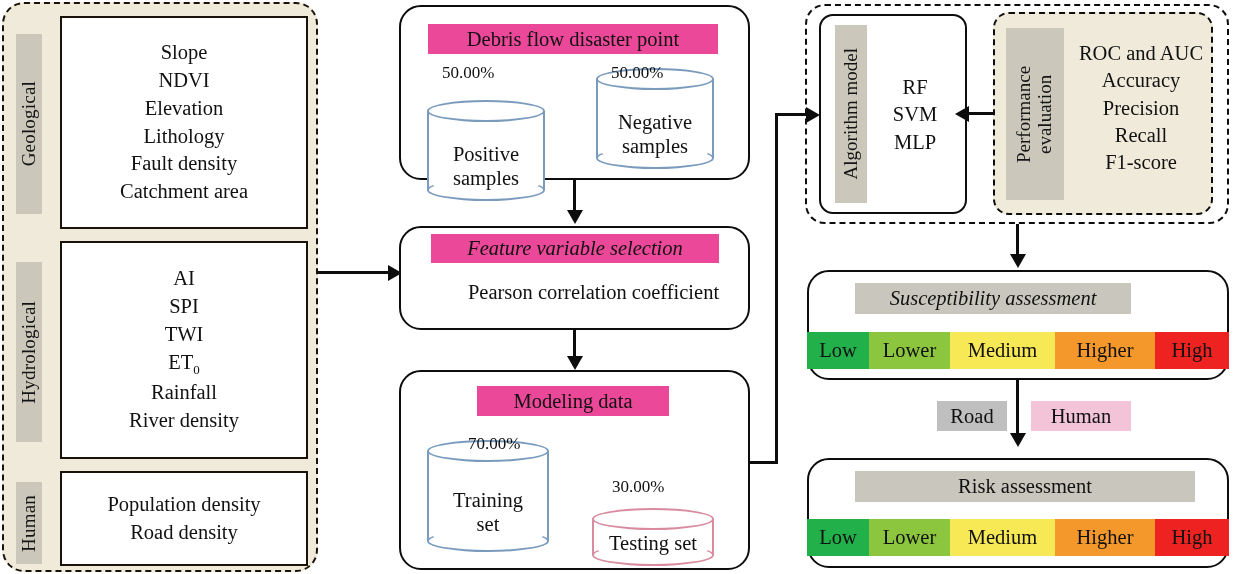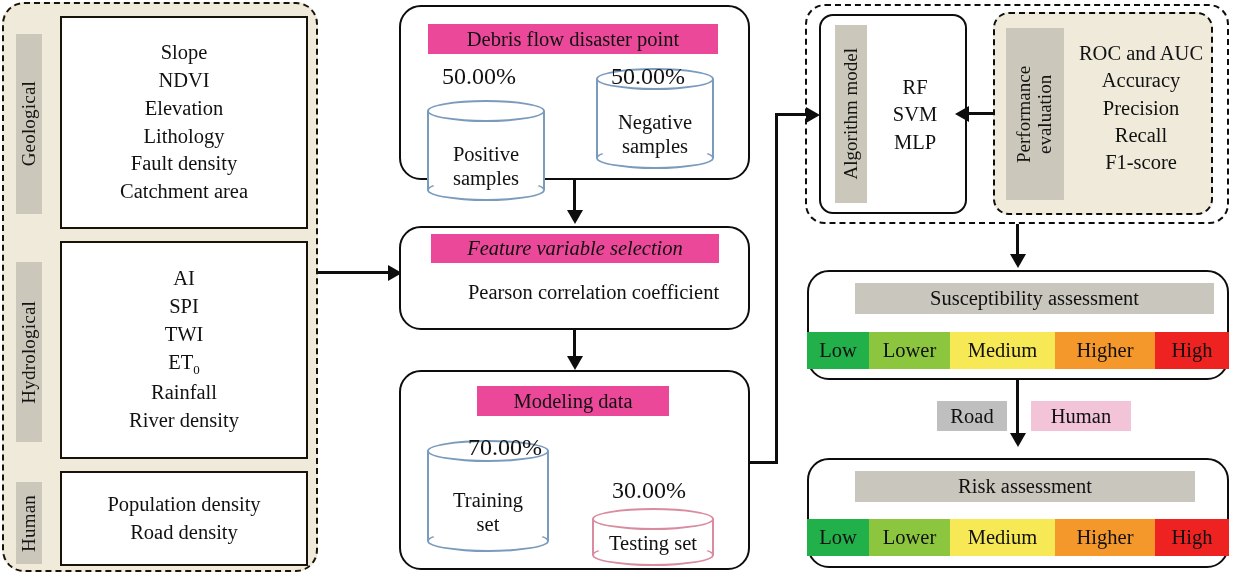--- a/index.html
+++ b/index.html
@@ -61,21 +61,21 @@
   }
   .cyl .top{top:0;}
   .cyl .bot{bottom:0;border-top-color:transparent;background:transparent;}
   .cyl.pink .body{border-left-color:#d98ca0;border-right-color:#d98ca0;}
   .cyl.pink .top,.cyl.pink .bot{border-color:#d98ca0;}
   .cyl.pink .bot{border-top-color:transparent;}
   .cyl .lbl{
     position:absolute;left:0;right:0;text-align:center;
     font-size:20.5px;line-height:1.18;z-index:3;white-space:nowrap;
   }
-  .pct{position:absolute;font-size:24px;z-index:4;white-space:nowrap;}
+  .pct{position:absolute;font-size:17px;z-index:4;white-space:nowrap;}
 
   
   .dashbox{
     position:absolute;border:2.5px dashed #0d0d0d;border-radius:20px;box-sizing:border-box;
   }
 
   
   .vband{
     position:absolute;background:#CBC8BB;
     display:flex;align-items:center;justify-content:center;
@@ -244,21 +244,21 @@
   <div>Accuracy</div>
   <div>Precision</div>
   <div>Recall</div>
   <div>F1-score</div>
 </div>
 
 <div class="ln" style="left:1016px;top:224px;width:3px;height:36px;"></div>
 <div class="ah-down" style="left:1010px;top:254px;"></div>
 
 <div class="panel" style="left:807px;top:270px;width:422px;height:110px;"></div>
-<div class="hdr grayer" style="left:855px;top:283px;width:359px;height:31px;">
+<div class="hdr grayer" style="left:855px;top:283px;width:276px;height:31px;font-style:italic;">
   <span>Susceptibility assessment</span>
 </div>
 <div class="colorbar" style="left:807px;top:332px;width:422px;height:37px;">
   <div class="seg" style="width:62px;background:#22B04A;">
     <span>Low</span>
   </div>
   <div class="seg" style="width:81px;background:#8CC63E;">
     <span>Lower</span>
   </div>
   <div class="seg" style="width:105px;background:#F7E855;">

